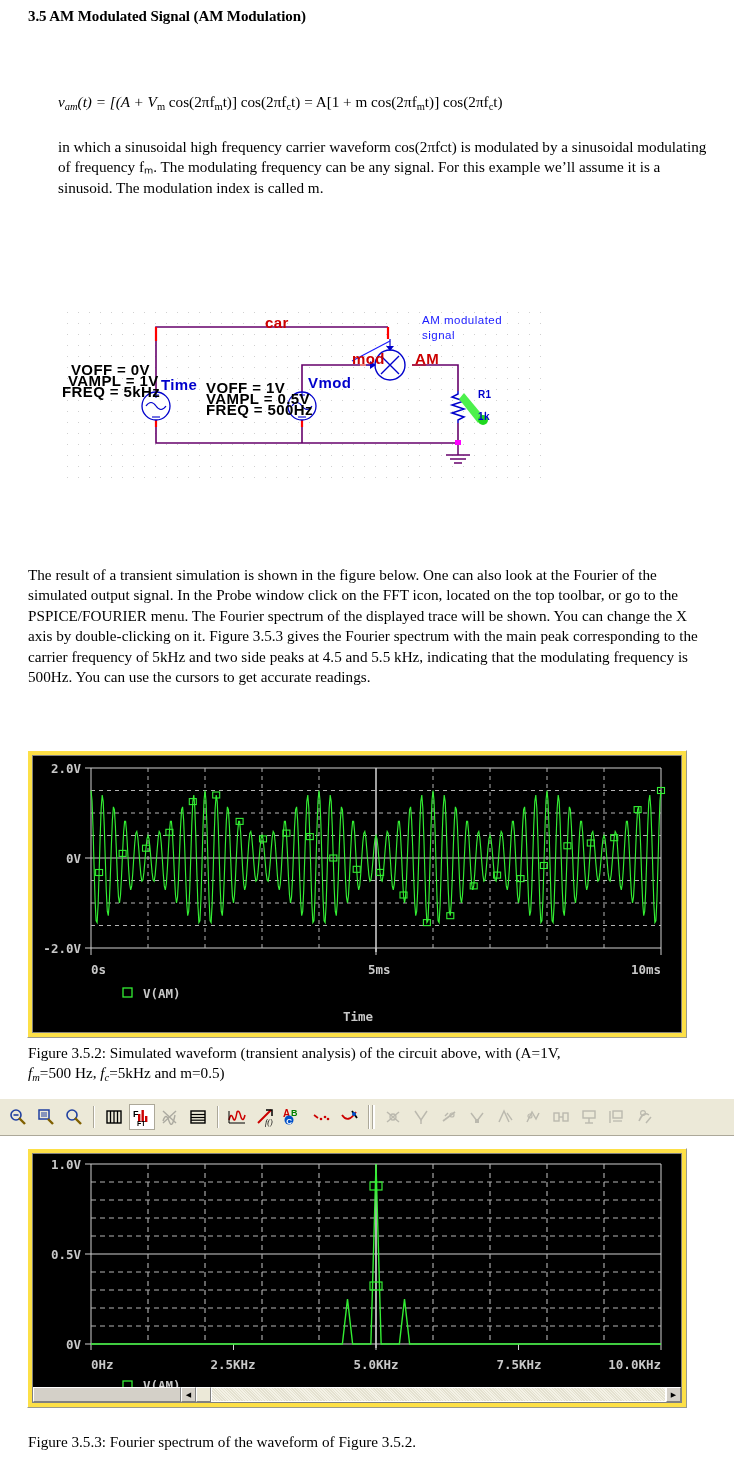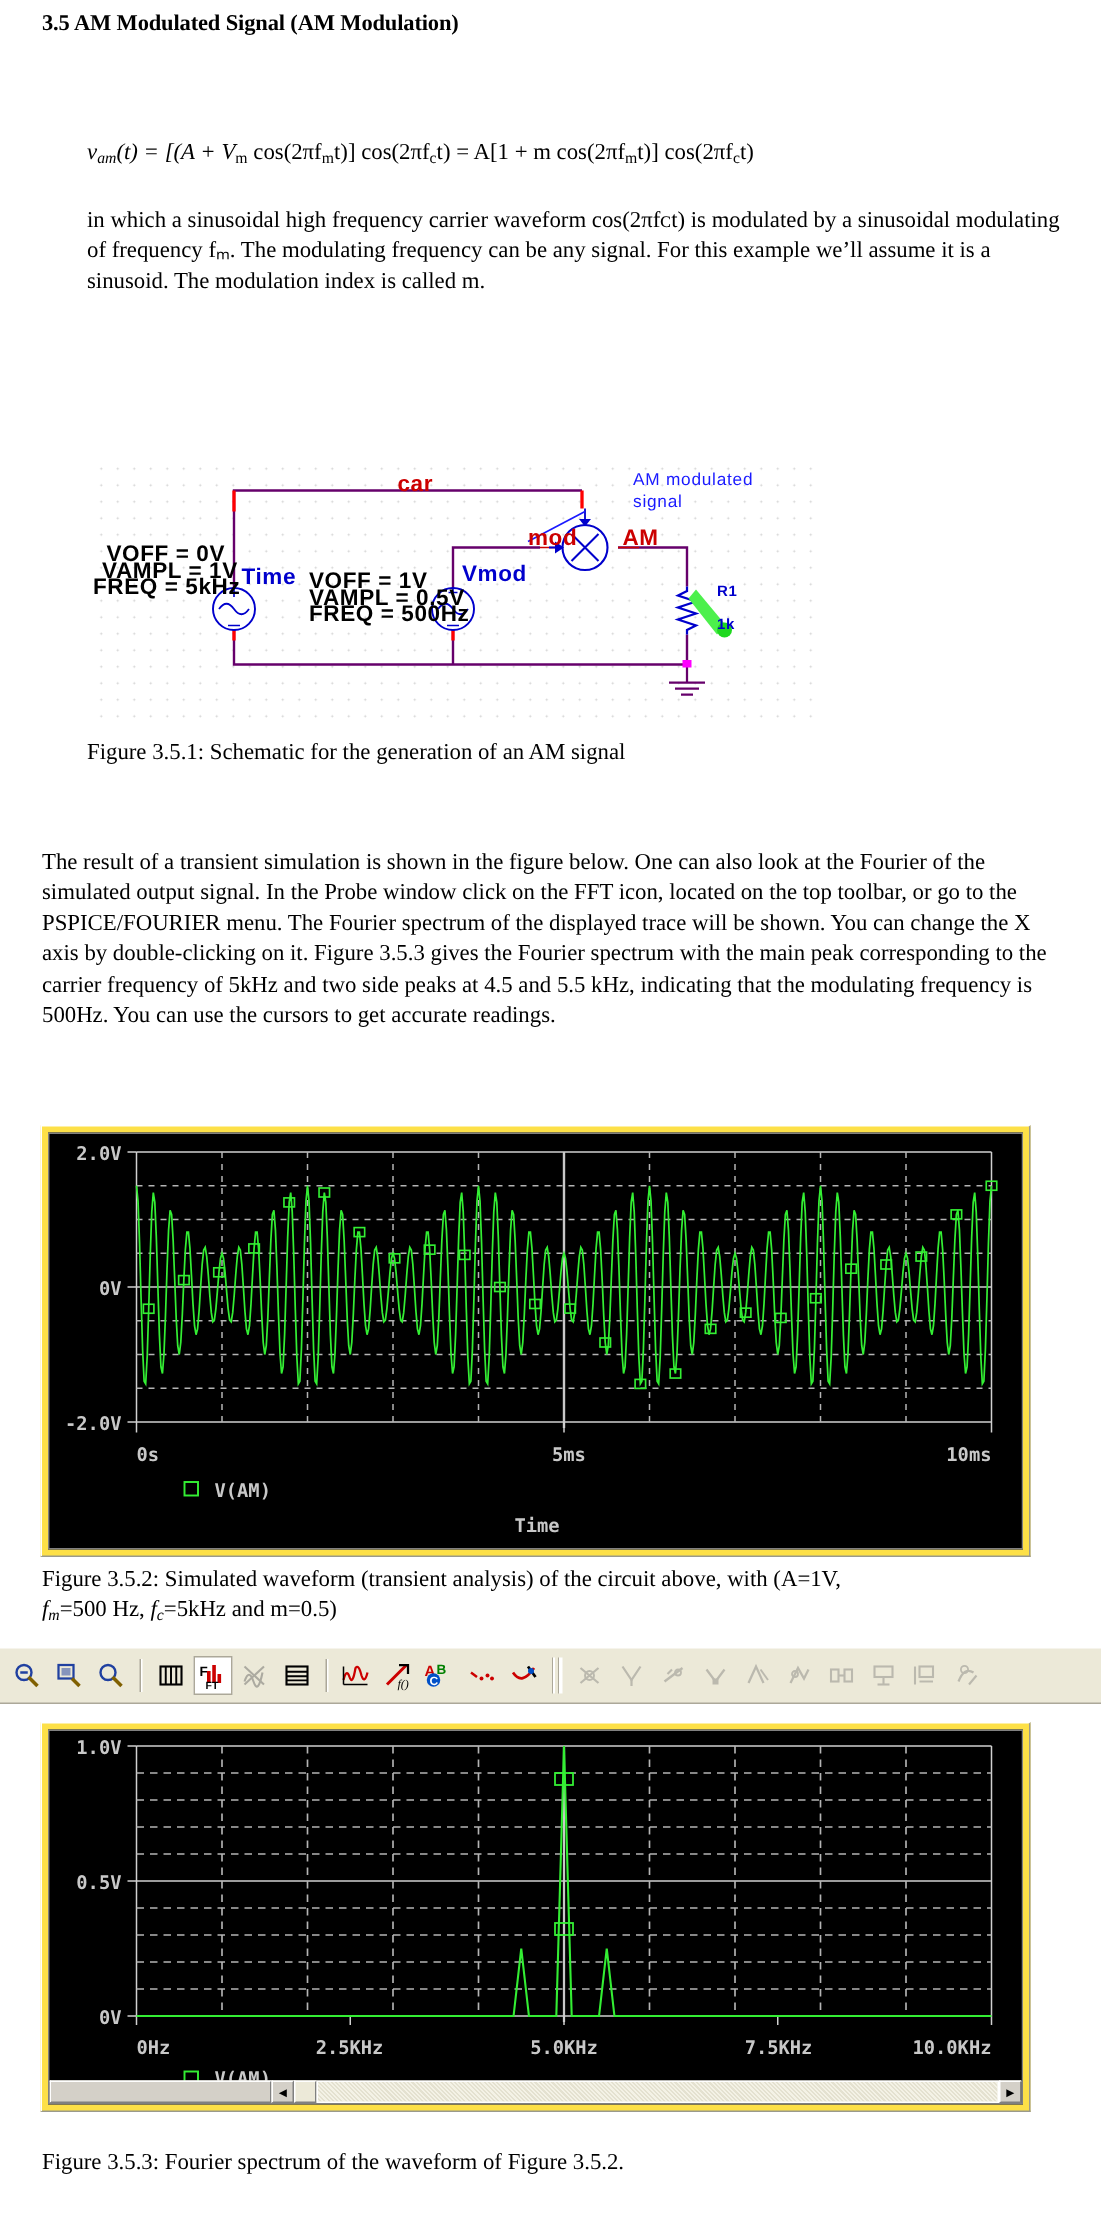--- a/index.html
+++ b/index.html
@@ -282,21 +282,20 @@
     <div class="sch-lbl lbl-red" style="left:252px; top:48px;margin-left:40px;">mod</div>
     <div class="sch-lbl lbl-red" style="left:355px; top:48px;">AM</div>
 
     <div class="sch-lbl lbl-blue" style="left:418px; top:84px; font-size:10px; font-weight:bold;">R1</div>
     <div class="sch-lbl lbl-blue" style="left:418px; top:106px; font-size:10px; font-weight:bold;">1k</div>
 
     <div class="lbl-blue-big" style="position:absolute; left:362px; top:8px;">AM modulated</div>
     <div class="lbl-blue-big" style="position:absolute; left:362px; top:23px;">signal</div>
   </div>
 
-  <div class="fig-cap" style="left:58px; top:492px;">Figure 3.5.1: Schematic for the generation of an AM signal</div>
 
   <div class="para" style="left:28px; top:565px; width:678px;">The result of a transient simulation is shown in the figure below.  One can also look at the Fourier of the simulated output signal. In the Probe window click on the FFT icon, located on the top toolbar, or go to the PSPICE/FOURIER menu. The Fourier spectrum of the displayed trace will be shown. You can change the X axis by double-clicking on it. Figure 3.5.3 gives the Fourier spectrum with the main peak corresponding to the carrier frequency of 5kHz and two side peaks at 4.5 and 5.5 kHz, indicating that the modulating frequency is 500Hz. You can use the cursors to get accurate readings.</div>
 
   <div class="plot-frame" style="left:27px; top:750px; width:660px; height:288px;">
     <div class="plot-inner">
       <svg class="plot-svg" width="650" height="278" viewBox="0 0 650 278">
         <rect x="0" y="0" width="650" height="278" fill="#000000"></rect>
 
         <g stroke="#d0d0d0" stroke-width="1" fill="none">
           <line x1="58" y1="12" x2="58" y2="192"></line>

